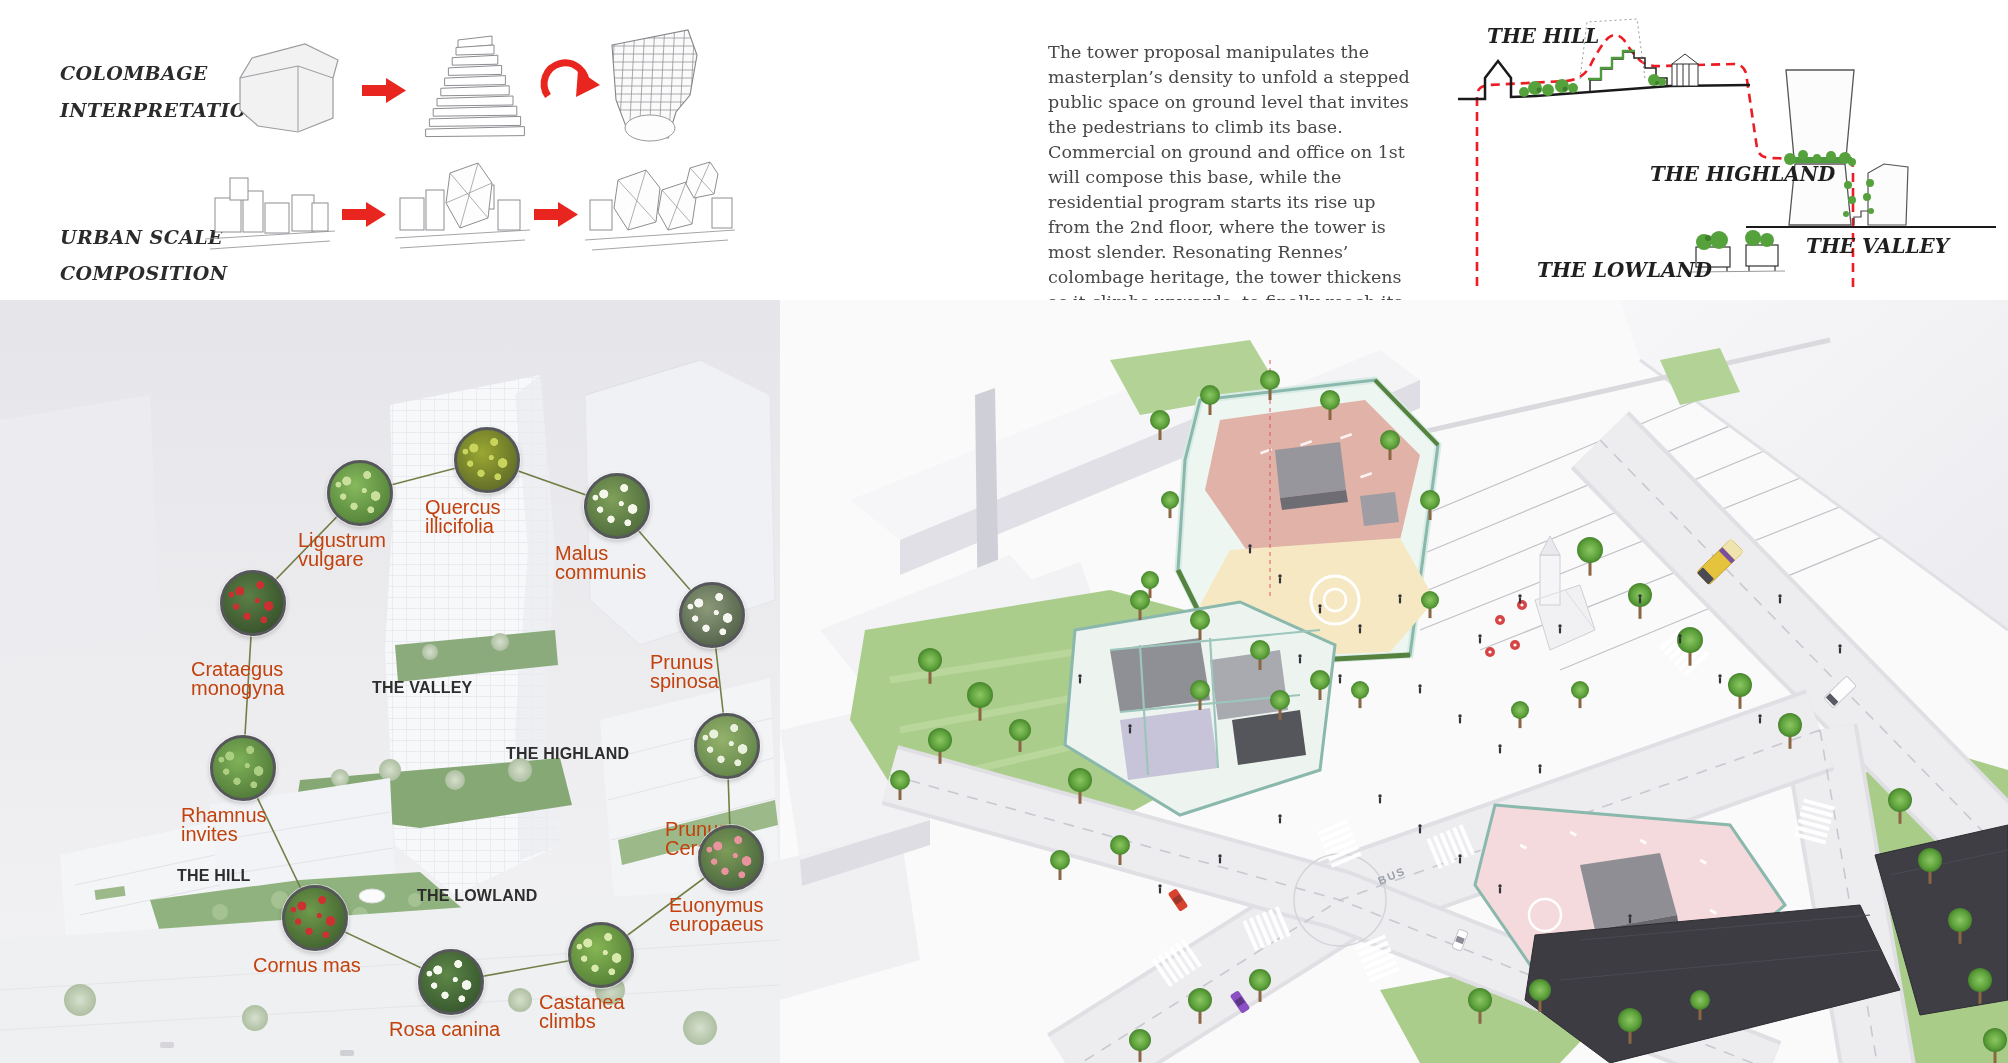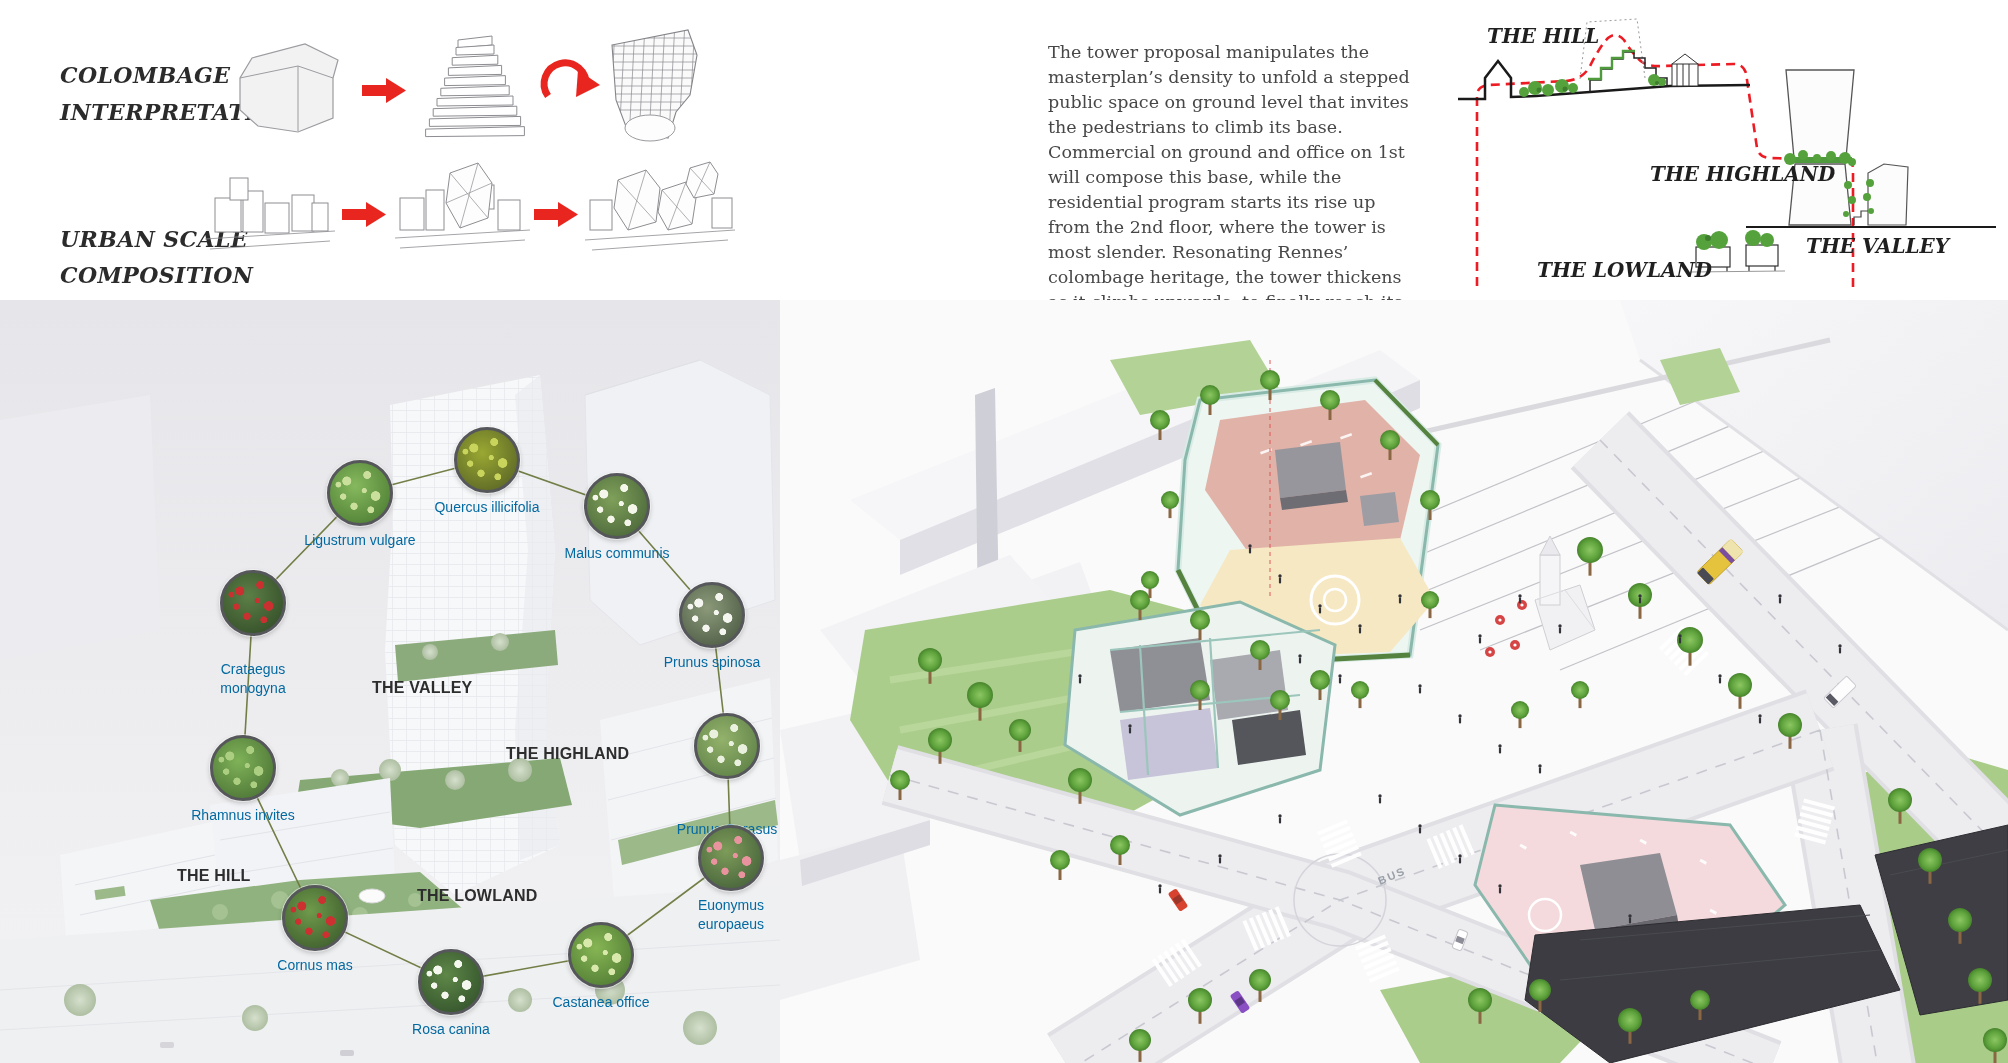--- a/index.html
+++ b/index.html
@@ -1,28 +1,28 @@
 <!DOCTYPE html>
 <html><head>
 <meta charset="utf-8">
 <style>
   html,body{margin:0;padding:0;background:#ffffff;}
   #stage{position:relative;width:2008px;height:1063px;overflow:hidden;background:#ffffff;
          font-family:"Liberation Sans",sans-serif;}
   svg{position:absolute;overflow:hidden;display:block;}
   .abs{position:absolute;}
   .h-label{font-family:"DejaVu Serif",serif;font-style:italic;font-weight:700;
-           font-size:22px;color:#2b2b2b;letter-spacing:.4px;white-space:nowrap;}
+           font-size:19px;color:#2b2b2b;letter-spacing:.4px;white-space:nowrap;}
   .para{font-family:"DejaVu Serif",serif;font-size:17.5px;line-height:25px;color:#474747;}
   .sec-label{font-family:"DejaVu Serif",serif;font-style:italic;font-weight:700;
              font-size:20px;color:#1f1f1f;white-space:nowrap;}
   .zone-label{font-family:"Liberation Sans",sans-serif;font-weight:700;font-size:16px;
               color:#2d2d2d;white-space:nowrap;letter-spacing:.2px;}
-  .plant-label{position:absolute;width:124px;text-align:center;
-               font-family:"Liberation Sans",sans-serif;font-size:14px;line-height:19px;color:#0369a1;}
+  .plant-label{position:absolute;width:124px;
+               font-family:"Liberation Sans",sans-serif;font-size:20px;line-height:19px;color:#c2410c;}
   .plant-circle{position:absolute;width:66px;height:66px;border-radius:50%;
                 border:3px solid #56575a;box-sizing:border-box;
                 box-shadow:0 0 0 1px rgba(255,255,255,.55), 0 2px 5px rgba(40,40,40,.28);}
   .bus-marking{font-family:"Liberation Sans",sans-serif;font-weight:700;font-size:11px;
                fill:#9aa0a8;letter-spacing:2px;}
 </style>
 </head>
 <body>
 
 <div id="stage">
@@ -261,21 +261,21 @@
       <div class="plant-label" style="left: 425px; top: 498px;">Quercus illicifolia</div>
       <div class="plant-circle" style="left: 584px; top: 473px; background: radial-gradient(circle at 28% 30%, rgb(244, 246, 234) 0px, rgb(244, 246, 234) 7%, rgba(0, 0, 0, 0) 8%), radial-gradient(circle at 62% 20%, rgb(244, 246, 234) 0px, rgb(244, 246, 234) 6%, rgba(0, 0, 0, 0) 7%), radial-gradient(circle at 76% 55%, rgb(244, 246, 234) 0px, rgb(244, 246, 234) 8%, rgba(0, 0, 0, 0) 9%), radial-gradient(circle at 40% 72%, rgb(244, 246, 234) 0px, rgb(244, 246, 234) 6%, rgba(0, 0, 0, 0) 7%), radial-gradient(circle at 57% 46%, rgb(244, 246, 234) 0px, rgb(244, 246, 234) 5%, rgba(0, 0, 0, 0) 6%), radial-gradient(circle at 22% 56%, rgb(244, 246, 234) 0px, rgb(244, 246, 234) 5%, rgba(0, 0, 0, 0) 6%), radial-gradient(circle at 68% 78%, rgb(244, 246, 234) 0px, rgb(244, 246, 234) 5%, rgba(0, 0, 0, 0) 6%), radial-gradient(circle at 14% 36%, rgb(244, 246, 234) 0px, rgb(244, 246, 234) 4%, rgba(0, 0, 0, 0) 5%), radial-gradient(circle at 42% 38%, rgb(127, 160, 90) 0%, rgb(74, 102, 57) 88%);"></div>
       <div class="plant-label" style="left: 555px; top: 544px;">Malus communis</div>
       <div class="plant-circle" style="left: 679px; top: 582px; background: radial-gradient(circle at 28% 30%, rgb(246, 246, 241) 0px, rgb(246, 246, 241) 7%, rgba(0, 0, 0, 0) 8%), radial-gradient(circle at 62% 20%, rgb(246, 246, 241) 0px, rgb(246, 246, 241) 6%, rgba(0, 0, 0, 0) 7%), radial-gradient(circle at 76% 55%, rgb(246, 246, 241) 0px, rgb(246, 246, 241) 8%, rgba(0, 0, 0, 0) 9%), radial-gradient(circle at 40% 72%, rgb(246, 246, 241) 0px, rgb(246, 246, 241) 6%, rgba(0, 0, 0, 0) 7%), radial-gradient(circle at 57% 46%, rgb(246, 246, 241) 0px, rgb(246, 246, 241) 5%, rgba(0, 0, 0, 0) 6%), radial-gradient(circle at 22% 56%, rgb(246, 246, 241) 0px, rgb(246, 246, 241) 5%, rgba(0, 0, 0, 0) 6%), radial-gradient(circle at 68% 78%, rgb(246, 246, 241) 0px, rgb(246, 246, 241) 5%, rgba(0, 0, 0, 0) 6%), radial-gradient(circle at 14% 36%, rgb(246, 246, 241) 0px, rgb(246, 246, 241) 4%, rgba(0, 0, 0, 0) 5%), radial-gradient(circle at 42% 38%, rgb(140, 154, 122) 0%, rgb(77, 91, 69) 88%);"></div>
       <div class="plant-label" style="left: 650px; top: 653px;">Prunus spinosa</div>
       <div class="plant-circle" style="left: 694px; top: 713px; background: radial-gradient(circle at 28% 30%, rgb(234, 240, 222) 0px, rgb(234, 240, 222) 7%, rgba(0, 0, 0, 0) 8%), radial-gradient(circle at 62% 20%, rgb(234, 240, 222) 0px, rgb(234, 240, 222) 6%, rgba(0, 0, 0, 0) 7%), radial-gradient(circle at 76% 55%, rgb(234, 240, 222) 0px, rgb(234, 240, 222) 8%, rgba(0, 0, 0, 0) 9%), radial-gradient(circle at 40% 72%, rgb(234, 240, 222) 0px, rgb(234, 240, 222) 6%, rgba(0, 0, 0, 0) 7%), radial-gradient(circle at 57% 46%, rgb(234, 240, 222) 0px, rgb(234, 240, 222) 5%, rgba(0, 0, 0, 0) 6%), radial-gradient(circle at 22% 56%, rgb(234, 240, 222) 0px, rgb(234, 240, 222) 5%, rgba(0, 0, 0, 0) 6%), radial-gradient(circle at 68% 78%, rgb(234, 240, 222) 0px, rgb(234, 240, 222) 5%, rgba(0, 0, 0, 0) 6%), radial-gradient(circle at 14% 36%, rgb(234, 240, 222) 0px, rgb(234, 240, 222) 4%, rgba(0, 0, 0, 0) 5%), radial-gradient(circle at 42% 38%, rgb(147, 178, 107) 0%, rgb(93, 128, 70) 88%);"></div>
       <div class="plant-label" style="left: 665px; top: 820px;">Prunus Cerasus</div>
       <div class="plant-circle" style="left: 698px; top: 825px; background: radial-gradient(circle at 28% 30%, rgb(233, 147, 158) 0px, rgb(233, 147, 158) 7%, rgba(0, 0, 0, 0) 8%), radial-gradient(circle at 62% 20%, rgb(233, 147, 158) 0px, rgb(233, 147, 158) 6%, rgba(0, 0, 0, 0) 7%), radial-gradient(circle at 76% 55%, rgb(233, 147, 158) 0px, rgb(233, 147, 158) 8%, rgba(0, 0, 0, 0) 9%), radial-gradient(circle at 40% 72%, rgb(233, 147, 158) 0px, rgb(233, 147, 158) 6%, rgba(0, 0, 0, 0) 7%), radial-gradient(circle at 57% 46%, rgb(233, 147, 158) 0px, rgb(233, 147, 158) 5%, rgba(0, 0, 0, 0) 6%), radial-gradient(circle at 22% 56%, rgb(233, 147, 158) 0px, rgb(233, 147, 158) 5%, rgba(0, 0, 0, 0) 6%), radial-gradient(circle at 68% 78%, rgb(233, 147, 158) 0px, rgb(233, 147, 158) 5%, rgba(0, 0, 0, 0) 6%), radial-gradient(circle at 14% 36%, rgb(233, 147, 158) 0px, rgb(233, 147, 158) 4%, rgba(0, 0, 0, 0) 5%), radial-gradient(circle at 42% 38%, rgb(125, 156, 89) 0%, rgb(69, 97, 58) 88%);"></div>
       <div class="plant-label" style="left: 669px; top: 896px;">Euonymus europaeus</div>
       <div class="plant-circle" style="left: 568px; top: 922px; background: radial-gradient(circle at 28% 30%, rgb(216, 233, 171) 0px, rgb(216, 233, 171) 7%, rgba(0, 0, 0, 0) 8%), radial-gradient(circle at 62% 20%, rgb(216, 233, 171) 0px, rgb(216, 233, 171) 6%, rgba(0, 0, 0, 0) 7%), radial-gradient(circle at 76% 55%, rgb(216, 233, 171) 0px, rgb(216, 233, 171) 8%, rgba(0, 0, 0, 0) 9%), radial-gradient(circle at 40% 72%, rgb(216, 233, 171) 0px, rgb(216, 233, 171) 6%, rgba(0, 0, 0, 0) 7%), radial-gradient(circle at 57% 46%, rgb(216, 233, 171) 0px, rgb(216, 233, 171) 5%, rgba(0, 0, 0, 0) 6%), radial-gradient(circle at 22% 56%, rgb(216, 233, 171) 0px, rgb(216, 233, 171) 5%, rgba(0, 0, 0, 0) 6%), radial-gradient(circle at 68% 78%, rgb(216, 233, 171) 0px, rgb(216, 233, 171) 5%, rgba(0, 0, 0, 0) 6%), radial-gradient(circle at 14% 36%, rgb(216, 233, 171) 0px, rgb(216, 233, 171) 4%, rgba(0, 0, 0, 0) 5%), radial-gradient(circle at 42% 38%, rgb(134, 181, 84) 0%, rgb(80, 123, 51) 88%);"></div>
-      <div class="plant-label" style="left: 539px; top: 993px;">Castanea office</div>
+      <div class="plant-label" style="left: 539px; top: 993px;">Castanea climbs</div>
       <div class="plant-circle" style="left: 418px; top: 949px; background: radial-gradient(circle at 28% 30%, rgb(244, 247, 237) 0px, rgb(244, 247, 237) 7%, rgba(0, 0, 0, 0) 8%), radial-gradient(circle at 62% 20%, rgb(244, 247, 237) 0px, rgb(244, 247, 237) 6%, rgba(0, 0, 0, 0) 7%), radial-gradient(circle at 76% 55%, rgb(244, 247, 237) 0px, rgb(244, 247, 237) 8%, rgba(0, 0, 0, 0) 9%), radial-gradient(circle at 40% 72%, rgb(244, 247, 237) 0px, rgb(244, 247, 237) 6%, rgba(0, 0, 0, 0) 7%), radial-gradient(circle at 57% 46%, rgb(244, 247, 237) 0px, rgb(244, 247, 237) 5%, rgba(0, 0, 0, 0) 6%), radial-gradient(circle at 22% 56%, rgb(244, 247, 237) 0px, rgb(244, 247, 237) 5%, rgba(0, 0, 0, 0) 6%), radial-gradient(circle at 68% 78%, rgb(244, 247, 237) 0px, rgb(244, 247, 237) 5%, rgba(0, 0, 0, 0) 6%), radial-gradient(circle at 14% 36%, rgb(244, 247, 237) 0px, rgb(244, 247, 237) 4%, rgba(0, 0, 0, 0) 5%), radial-gradient(circle at 42% 38%, rgb(94, 135, 72) 0%, rgb(51, 82, 43) 88%);"></div>
       <div class="plant-label" style="left: 389px; top: 1020px;">Rosa canina</div>
       <div class="plant-circle" style="left: 282px; top: 885px; background: radial-gradient(circle at 28% 30%, rgb(205, 48, 48) 0px, rgb(205, 48, 48) 7%, rgba(0, 0, 0, 0) 8%), radial-gradient(circle at 62% 20%, rgb(205, 48, 48) 0px, rgb(205, 48, 48) 6%, rgba(0, 0, 0, 0) 7%), radial-gradient(circle at 76% 55%, rgb(205, 48, 48) 0px, rgb(205, 48, 48) 8%, rgba(0, 0, 0, 0) 9%), radial-gradient(circle at 40% 72%, rgb(205, 48, 48) 0px, rgb(205, 48, 48) 6%, rgba(0, 0, 0, 0) 7%), radial-gradient(circle at 57% 46%, rgb(205, 48, 48) 0px, rgb(205, 48, 48) 5%, rgba(0, 0, 0, 0) 6%), radial-gradient(circle at 22% 56%, rgb(205, 48, 48) 0px, rgb(205, 48, 48) 5%, rgba(0, 0, 0, 0) 6%), radial-gradient(circle at 68% 78%, rgb(205, 48, 48) 0px, rgb(205, 48, 48) 5%, rgba(0, 0, 0, 0) 6%), radial-gradient(circle at 14% 36%, rgb(205, 48, 48) 0px, rgb(205, 48, 48) 4%, rgba(0, 0, 0, 0) 5%), radial-gradient(circle at 42% 38%, rgb(111, 154, 75) 0%, rgb(62, 93, 45) 88%);"></div>
       <div class="plant-label" style="left: 253px; top: 956px;">Cornus mas</div>
       <div class="plant-circle" style="left: 210px; top: 735px; background: radial-gradient(circle at 28% 30%, rgb(171, 206, 128) 0px, rgb(171, 206, 128) 7%, rgba(0, 0, 0, 0) 8%), radial-gradient(circle at 62% 20%, rgb(171, 206, 128) 0px, rgb(171, 206, 128) 6%, rgba(0, 0, 0, 0) 7%), radial-gradient(circle at 76% 55%, rgb(171, 206, 128) 0px, rgb(171, 206, 128) 8%, rgba(0, 0, 0, 0) 9%), radial-gradient(circle at 40% 72%, rgb(171, 206, 128) 0px, rgb(171, 206, 128) 6%, rgba(0, 0, 0, 0) 7%), radial-gradient(circle at 57% 46%, rgb(171, 206, 128) 0px, rgb(171, 206, 128) 5%, rgba(0, 0, 0, 0) 6%), radial-gradient(circle at 22% 56%, rgb(171, 206, 128) 0px, rgb(171, 206, 128) 5%, rgba(0, 0, 0, 0) 6%), radial-gradient(circle at 68% 78%, rgb(171, 206, 128) 0px, rgb(171, 206, 128) 5%, rgba(0, 0, 0, 0) 6%), radial-gradient(circle at 14% 36%, rgb(171, 206, 128) 0px, rgb(171, 206, 128) 4%, rgba(0, 0, 0, 0) 5%), radial-gradient(circle at 42% 38%, rgb(127, 178, 88) 0%, rgb(75, 115, 53) 88%);"></div>
       <div class="plant-label" style="left: 181px; top: 806px;">Rhamnus invites</div>
       <div class="plant-circle" style="left: 220px; top: 570px; background: radial-gradient(circle at 28% 30%, rgb(202, 48, 48) 0px, rgb(202, 48, 48) 7%, rgba(0, 0, 0, 0) 8%), radial-gradient(circle at 62% 20%, rgb(202, 48, 48) 0px, rgb(202, 48, 48) 6%, rgba(0, 0, 0, 0) 7%), radial-gradient(circle at 76% 55%, rgb(202, 48, 48) 0px, rgb(202, 48, 48) 8%, rgba(0, 0, 0, 0) 9%), radial-gradient(circle at 40% 72%, rgb(202, 48, 48) 0px, rgb(202, 48, 48) 6%, rgba(0, 0, 0, 0) 7%), radial-gradient(circle at 57% 46%, rgb(202, 48, 48) 0px, rgb(202, 48, 48) 5%, rgba(0, 0, 0, 0) 6%), radial-gradient(circle at 22% 56%, rgb(202, 48, 48) 0px, rgb(202, 48, 48) 5%, rgba(0, 0, 0, 0) 6%), radial-gradient(circle at 68% 78%, rgb(202, 48, 48) 0px, rgb(202, 48, 48) 5%, rgba(0, 0, 0, 0) 6%), radial-gradient(circle at 14% 36%, rgb(202, 48, 48) 0px, rgb(202, 48, 48) 4%, rgba(0, 0, 0, 0) 5%), radial-gradient(circle at 42% 38%, rgb(92, 127, 70) 0%, rgb(52, 78, 41) 88%);"></div>
       <div class="plant-label" style="left: 191px; top: 660px;">Crataegus monogyna</div>
     </div>
 

